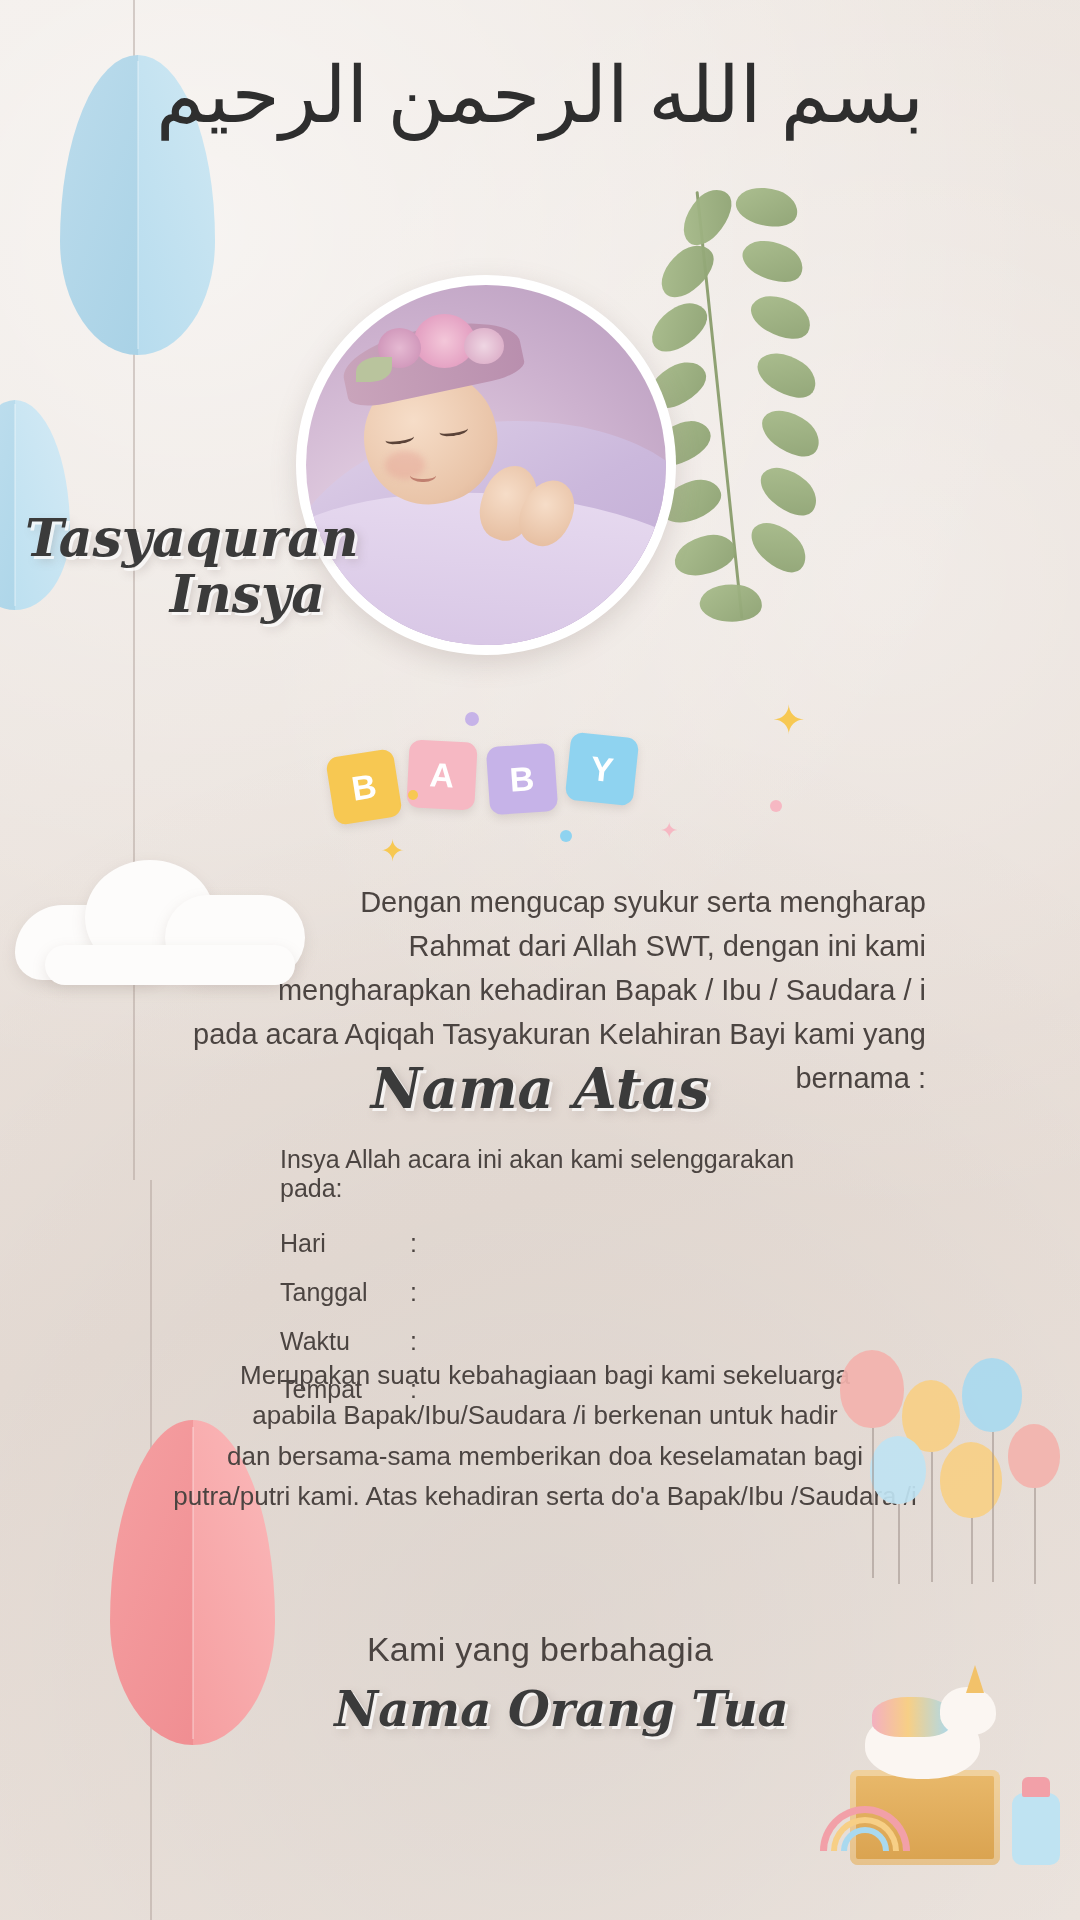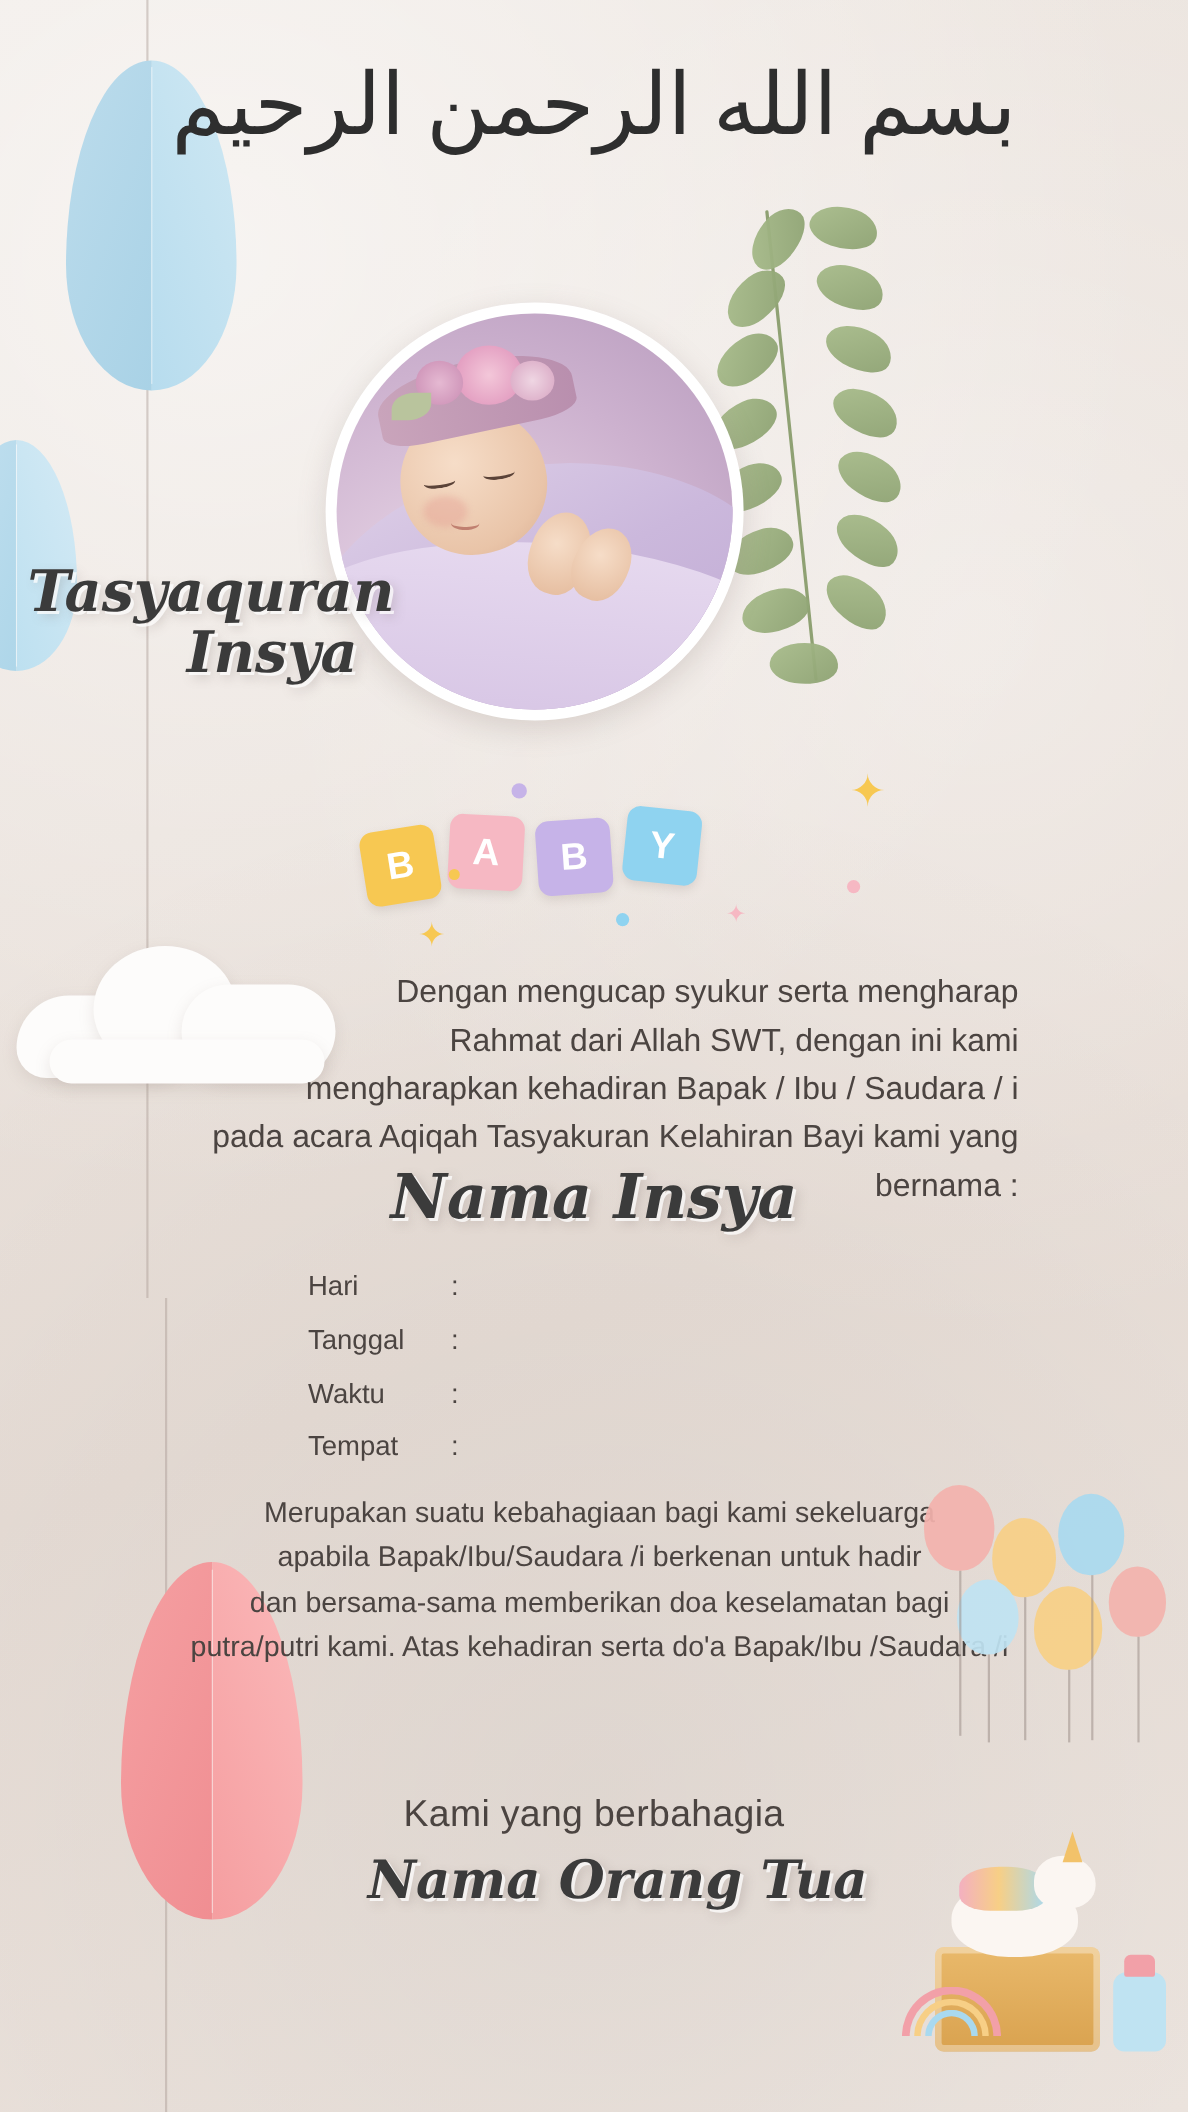--- a/index.html
+++ b/index.html
@@ -583,23 +583,24 @@
     <span id="title-line2" class="script">Insya</span>
   </div>
 
   <div id="intro">
     <div>Dengan mengucap syukur serta mengharap</div>
     <div>Rahmat dari Allah SWT, dengan ini kami</div>
     <div>mengharapkan kehadiran Bapak / Ibu / Saudara / i</div>
     <div>pada acara Aqiqah Tasyakuran Kelahiran Bayi kami yang bernama :</div>
   </div>
 
-  <div id="child-name" class="script">Nama Insya</div>
+  <div id="child-name" class="script">Nama Atas</div>
 
   <div id="details">
+    <div class="detail-lead">Insya Allah acara ini akan kami selenggarakan pada:</div>
     <div class="row">
       <div class="label">Hari</div>
       <div class="colon">:</div>
       <div class="value"></div>
     </div>
     <div class="row">
       <div class="label">Tanggal</div>
       <div class="colon">:</div>
       <div class="value"></div>
     </div>

